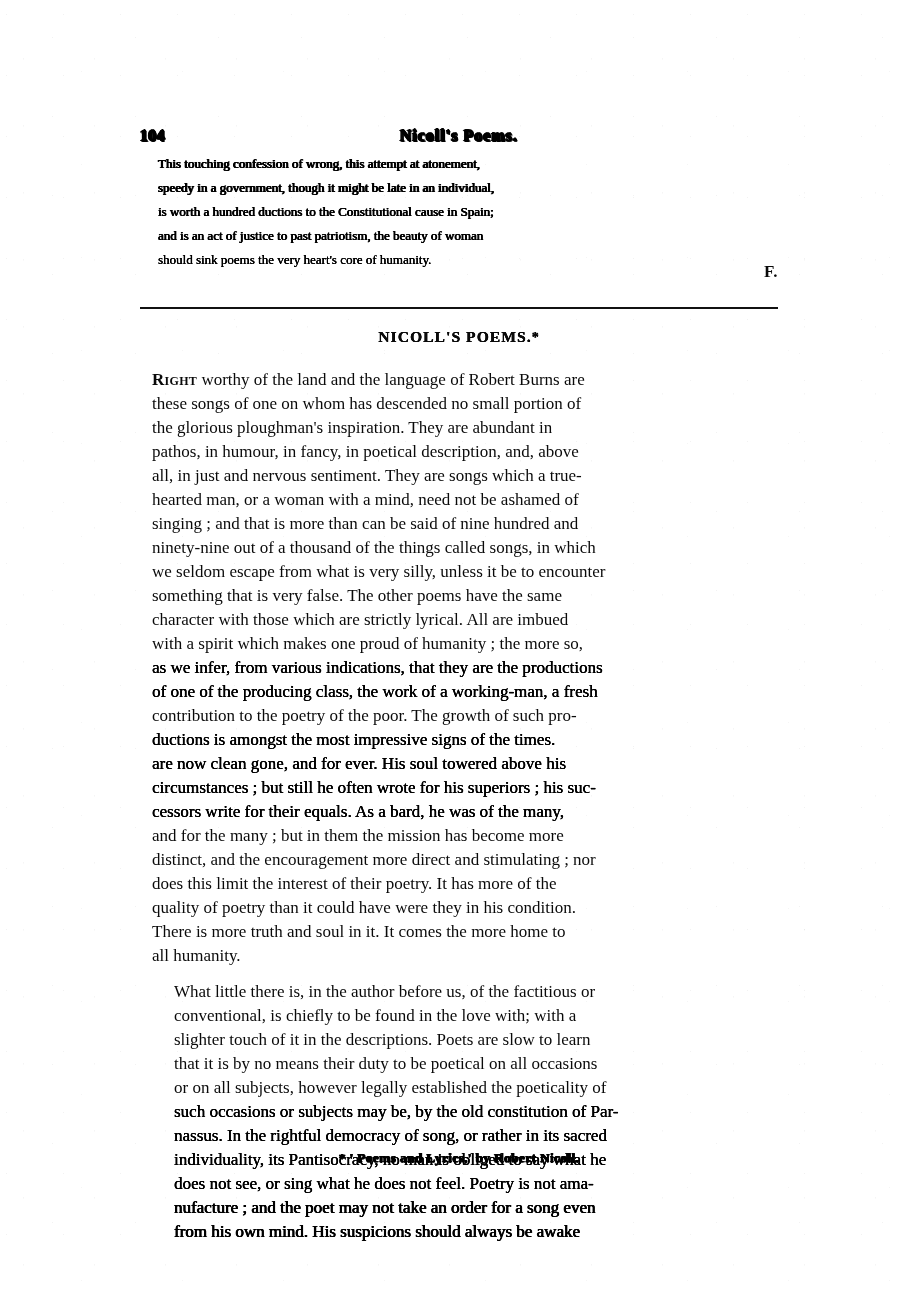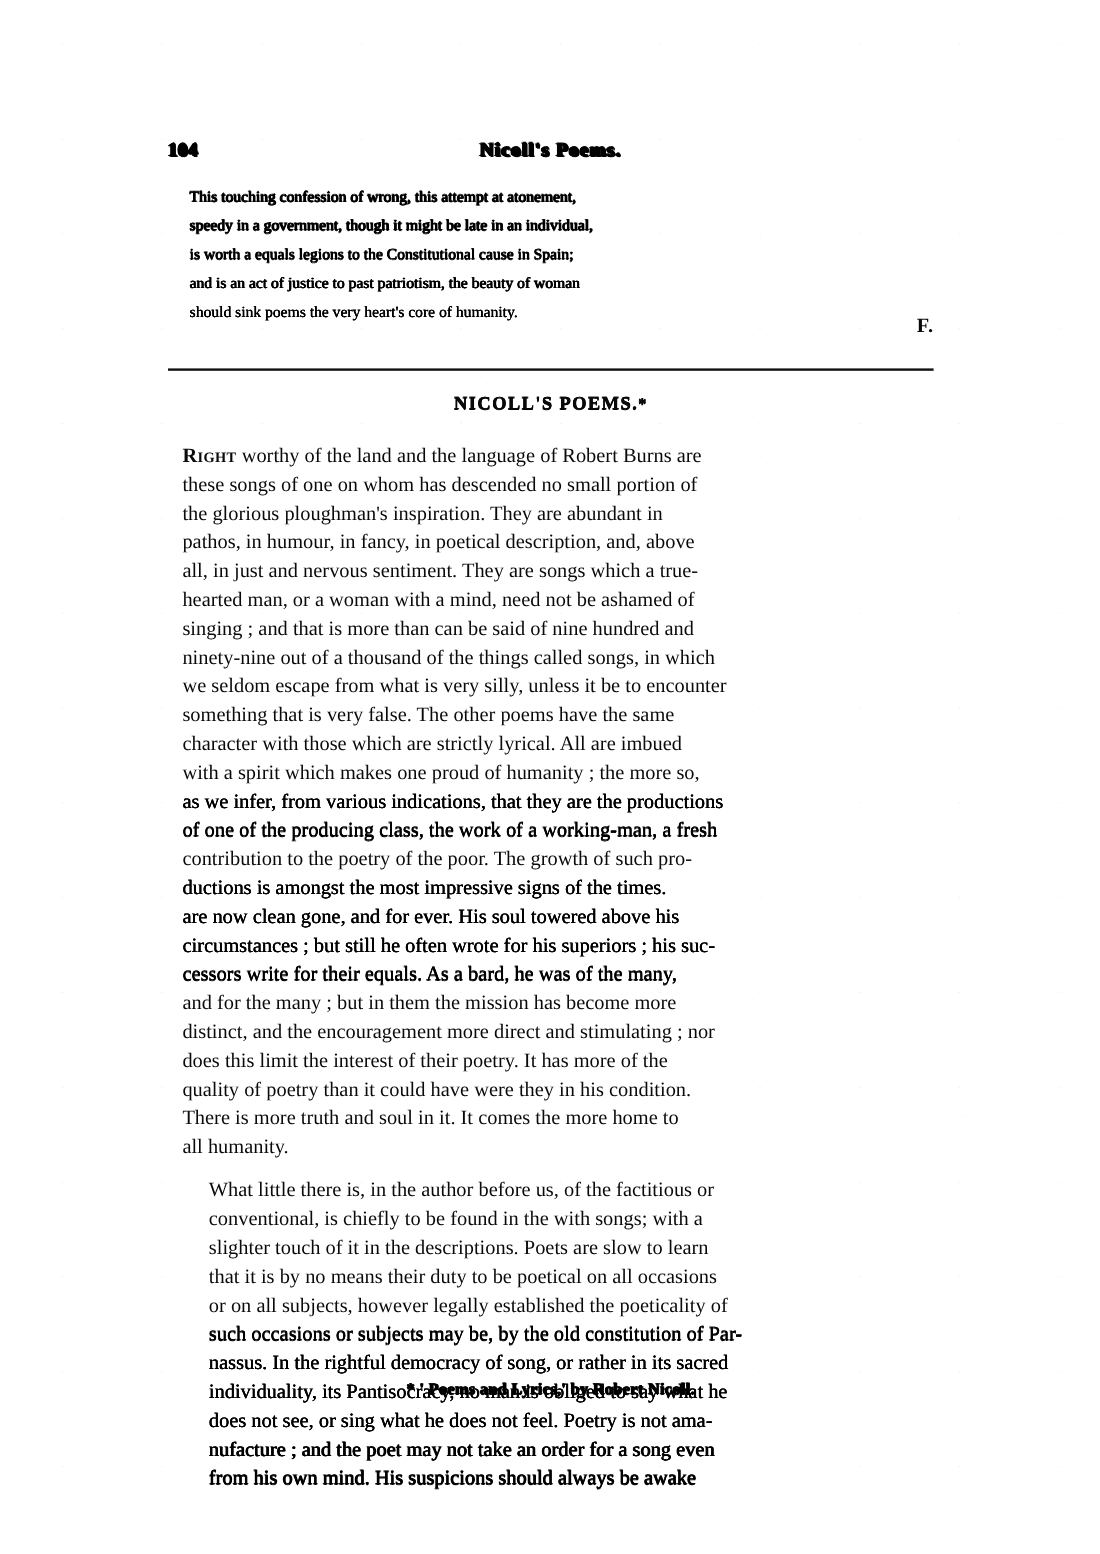--- a/index.html
+++ b/index.html
@@ -31,21 +31,21 @@
     position: absolute;
     left: 140px;
     width: 638px;
   }
 
   
   .running-head {
     top: 118px;
     height: 26px;
     display: flex;
-    align-items: flex-start;
+    align-items: flex-end;
     justify-content: space-between;
   }
   .folio,
   .head-title {
     font-weight: bold;
     font-size: 16px;
     letter-spacing: 0.4px;
     line-height: 1;
     
     color: #000;
@@ -160,21 +160,21 @@
 
   <div class="text-col running-head">
     <span class="folio">104</span>
     <span class="head-title">Nicoll's Poems.</span>
     <span class="head-spacer">&nbsp;</span>
   </div>
 
   <div class="text-col epigraph">
     <span class="ln ink-3">This touching confession of wrong, this attempt at atonement,</span>
     <span class="ln ink-3">speedy in a government, though it might be late in an individual,</span>
-    <span class="ln ink-2">is worth a equals legions to the Constitutional cause in Spain;</span>
+    <span class="ln ink-2">is worth a hundred ductions to the Constitutional cause in Spain;</span>
     <span class="ln ink-2">and is an act of justice to past patriotism, the beauty of woman</span>
     <span class="ln ink-1">should sink poems the very heart's core of humanity.</span>
   </div>
 
   <div class="text-col signature">F.</div>
 
   <div class="rule"></div>
 
   <div class="text-col article-title">
     <span>NICOLL'S POEMS.</span><span class="fn-mark">*</span>
@@ -205,21 +205,21 @@
       <span class="ln">and for the many ;  but  in  them  the  mission has  become  more</span>
       <span class="ln">distinct, and the encouragement more direct and stimulating ; nor</span>
       <span class="ln">does this limit the  interest  of their poetry.     It  has  more of the</span>
       <span class="ln">quality of poetry than it could have  were  they  in  his  condition.</span>
       <span class="ln">There is more truth and soul in it.     It  comes  the  more  home to</span>
       <span class="ln">all humanity.</span>
     </p>
 
     <p>
       <span class="ln">What little there is, in the author before us, of the factitious or</span>
-      <span class="ln">conventional,  is  chiefly to  be  found  in  the  with  songs;  with  a</span>
+      <span class="ln">conventional,  is  chiefly to  be  found  in  the  love  with;  with  a</span>
       <span class="ln">slighter  touch  of it  in  the  descriptions.     Poets are slow to learn</span>
       <span class="ln">that  it  is  by  no  means  their  duty  to be poetical  on all  occasions</span>
       <span class="ln">or  on  all  subjects,  however   legally established  the  poeticality of</span>
       <span class="ln ink-1">such occasions or subjects may be,  by the old constitution of Par-</span>
       <span class="ln ink-1">nassus.     In the rightful democracy of song, or rather in its sacred</span>
       <span class="ln ink-1">individuality,  its Pantisocracy,  no man is obliged to say what he</span>
       <span class="ln ink-1">does  not  see, or sing what he does not feel.     Poetry is not ama-</span>
       <span class="ln ink-2">nufacture ;  and the poet  may not  take  an  order  for  a song even</span>
       <span class="ln ink-2">from his  own mind.    His  suspicions  should  always  be  awake</span>
     </p>

